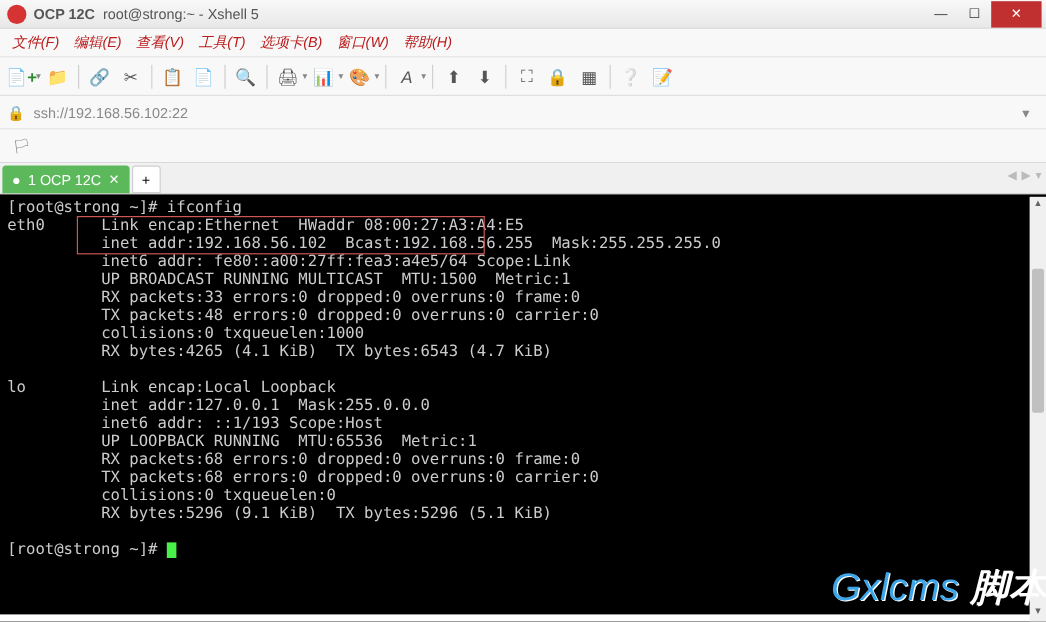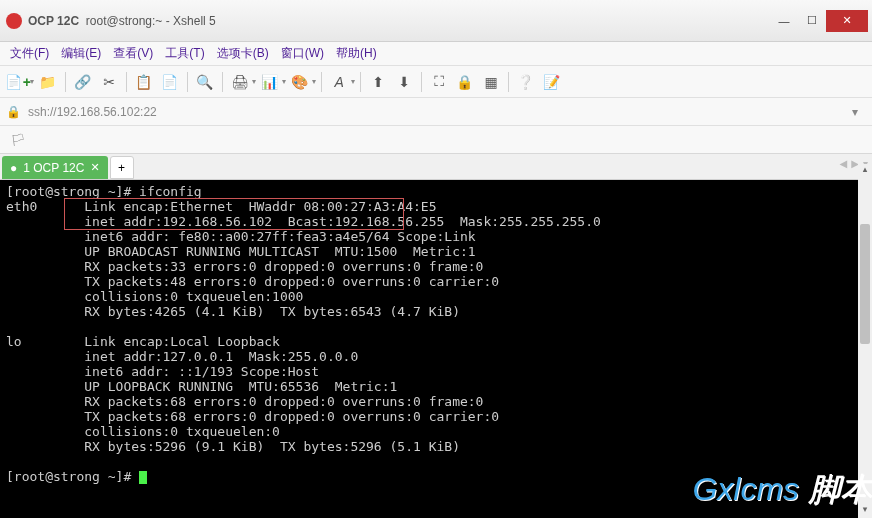--- a/index.html
+++ b/index.html
@@ -1,24 +1,24 @@
 <!DOCTYPE html>
 <html><head>
 <meta charset="utf-8">
 <style>
 * { margin: 0; padding: 0; box-sizing: border-box; }
 body { font-family: "Microsoft YaHei", sans-serif; font-size: 12px; background: #fff; width: 872px; height: 518px; overflow: hidden; position: relative; }
-.titlebar { height: 42px; background: linear-gradient(#f8f8f8, #e8e8e8); display: flex; align-items: center; padding: 0 4px; border-bottom: 1px solid #d0d0d0; }
+.titlebar { height: 24px; background: linear-gradient(#f8f8f8, #e8e8e8); display: flex; align-items: center; padding: 0 4px; border-bottom: 1px solid #d0d0d0; }
 .app-icon { width: 16px; height: 16px; background: #d63333; border-radius: 50%; margin: 0 6px 0 2px; }
 .title-text { flex: 1; font-size: 12px; color: #555; }
 .win-controls { display: flex; }
 .win-btn { width: 28px; height: 22px; display: flex; align-items: center; justify-content: center; font-size: 11px; color: #333; }
 .win-close { background: #c03030; color: #fff; width: 42px; }
 .menubar { height: 24px; display: flex; align-items: center; padding: 0 4px; background: #f8f8f8; border-bottom: 1px solid #e0e0e0; }
-.menu-item { padding: 6px 6px; color: #4c1d95; font-size: 12px; }
+.menu-item { padding: 6px 6px; color: #b91c1c; font-size: 12px; font-style: italic; }
 .toolbar { height: 32px; display: flex; align-items: center; padding: 0 6px; background: #f8f8f8; border-bottom: 1px solid #e0e0e0; gap: 2px; }
 .tool-btn { width: 24px; height: 24px; display: flex; align-items: center; justify-content: center; color: #555; font-size: 14px; }
 .tool-dd { font-size: 8px; margin-left: -2px; color: #888; }
 .tool-sep { width: 1px; height: 20px; background: #d0d0d0; margin: 0 3px; }
 .addressbar { height: 28px; display: flex; align-items: center; padding: 4px 6px; background: #f8f8f8; border-bottom: 1px solid #e0e0e0; gap: 6px; }
 .addr-icon { width: 16px; text-align: center; color: #888; }
 .addr-text { flex: 1; color: #888; font-size: 12px; }
 .addr-dd { color: #888; padding: 0 8px; }
 .hintbar { height: 28px; display: flex; align-items: center; padding: 4px 10px; background: #f8f8f8; border-bottom: 1px solid #d8d8d8; gap: 6px; color: #666; }
 .tabbar { height: 26px; display: flex; align-items: stretch; background: #f0f0f0; border-bottom: 1px solid #d0d0d0; position: relative; }

